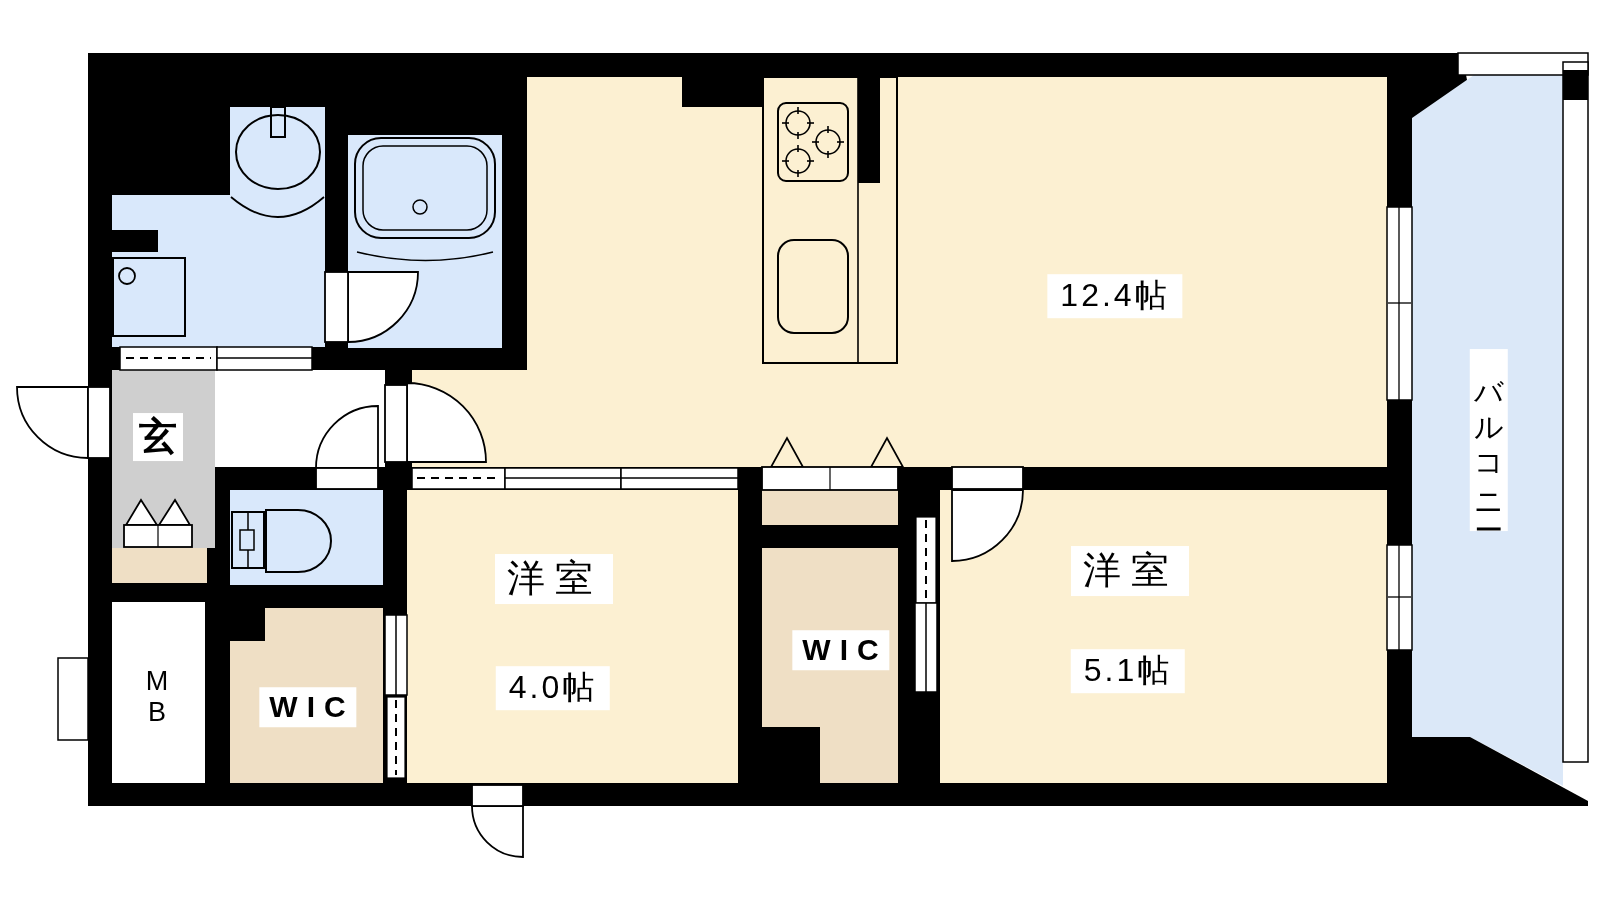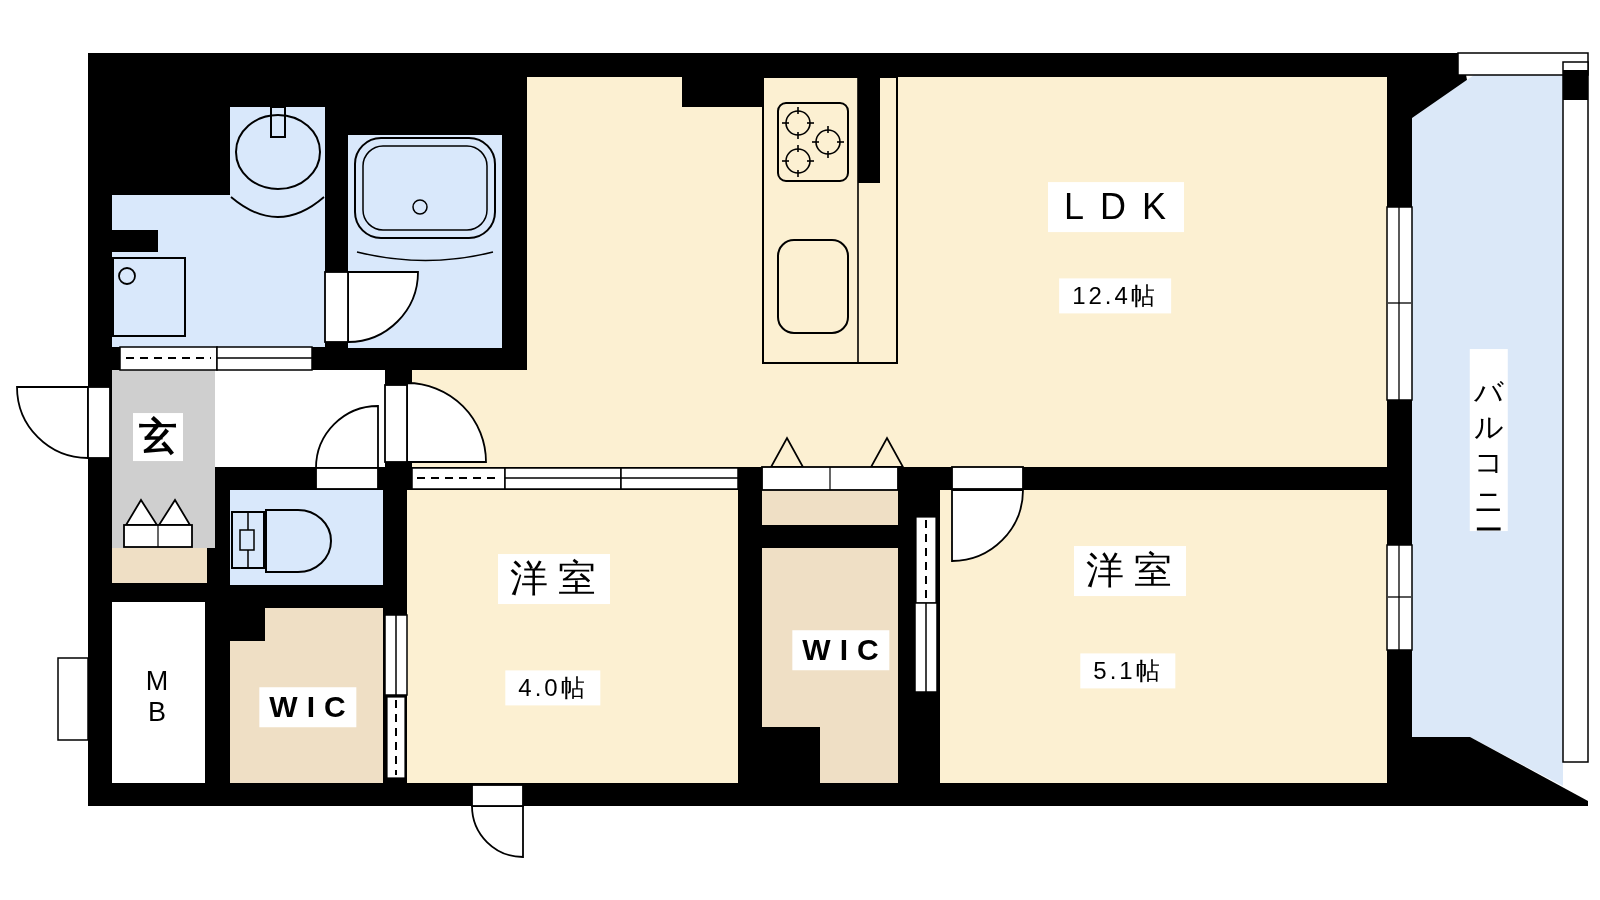--- a/index.html
+++ b/index.html
@@ -1,22 +1,22 @@
 <!DOCTYPE html>
 <html><head>
 <meta charset="utf-8">
 <style>
   html,body{margin:0;padding:0;background:#ffffff;}
   #stage{position:relative;width:1600px;height:900px;background:#ffffff;overflow:hidden;
          font-family:"Liberation Sans","DejaVu Sans",sans-serif;}
   #plan-svg{position:absolute;left:0;top:0;}
   .lbl{position:absolute;transform:translate(-50%,-50%);background:#ffffff;color:#000;
        text-align:center;line-height:1.05;white-space:pre-line;}
-  .lbl.room-name{font-size:38px;letter-spacing:10px;padding:5px 4px 5px 12px;font-weight:500;}
-  .lbl.room-size{font-size:24px;letter-spacing:3px;padding:5px 13px;font-weight:500;}
+  .lbl.room-name{font-size:38px;letter-spacing:10px;padding:5px 10px 5px 12px;font-weight:500;}
+  .lbl.room-size{font-size:32px;letter-spacing:3px;padding:5px 13px;font-weight:500;}
   .lbl.ldk-name{font-size:36px;letter-spacing:16px;padding:6px 2px 6px 16px;font-weight:500;}
   .lbl.wic{font-size:30px;letter-spacing:9px;padding:4px 2px 4px 10px;font-weight:700;}
   .lbl.genkan{font-size:38px;padding:4px 6px;font-weight:600;}
   .lbl.mb{font-size:27px;padding:2px 6px;line-height:1.15;font-weight:500;}
   .lbl.balcony{font-size:29px;padding:10px 4px;writing-mode:vertical-rl;text-orientation:mixed;
                letter-spacing:6px;font-weight:500;}
 </style>
 </head>
 <body>
 
@@ -157,21 +157,20 @@
   </g>
   <g>
     <rect x="1387" y="545" width="25" height="105" fill="#ffffff" stroke="#000" stroke-width="1.5"></rect>
     <line x1="1399" y1="545" x2="1399" y2="650" stroke="#000" stroke-width="1.3"></line>
     <line x1="1388" y1="597" x2="1411" y2="597" stroke="#000" stroke-width="1.3"></line>
   </g>
 
   <rect x="58" y="658" width="30" height="82" fill="#ffffff" stroke="#000" stroke-width="1.5"></rect>
 </svg>
 
-<div class="lbl ldk-name" style="left:1116px;top:207px;">LDK</div>
 <div class="lbl room-size" style="left:1115px;top:296px;">12.4帖</div>
 
 <div class="lbl room-name" style="left:554px;top:579px;">洋室</div>
 <div class="lbl room-size" style="left:553px;top:688px;">4.0帖</div>
 
 <div class="lbl room-name" style="left:1130px;top:571px;">洋室</div>
 <div class="lbl room-size" style="left:1128px;top:671px;text-align:right;">5.1帖</div>
 
 <div class="lbl wic" style="left:308px;top:707px;">WIC</div>
 <div class="lbl wic" style="left:841px;top:650px;">WIC</div>

